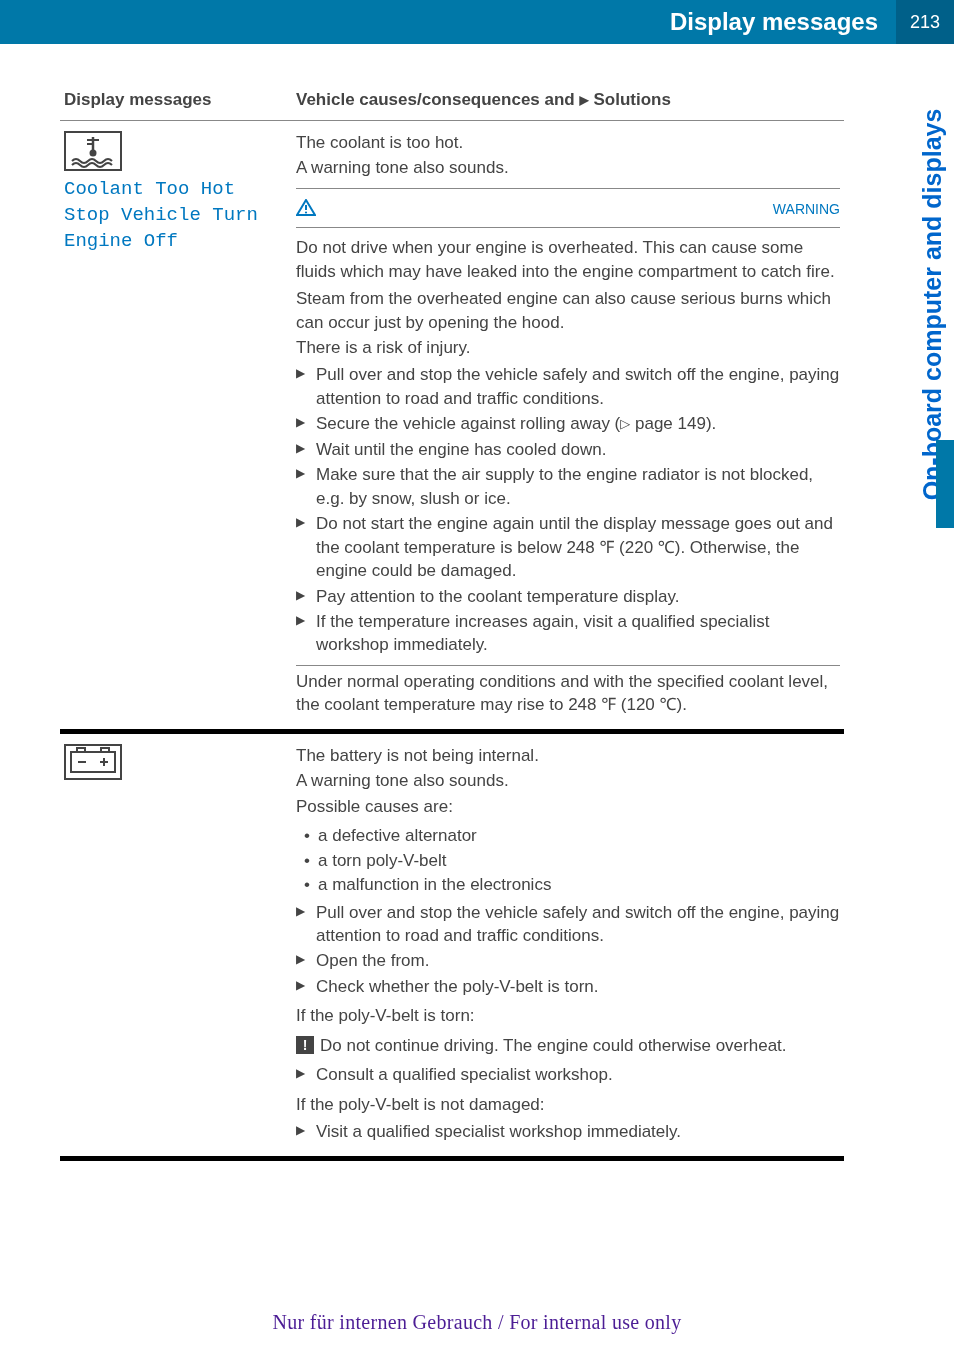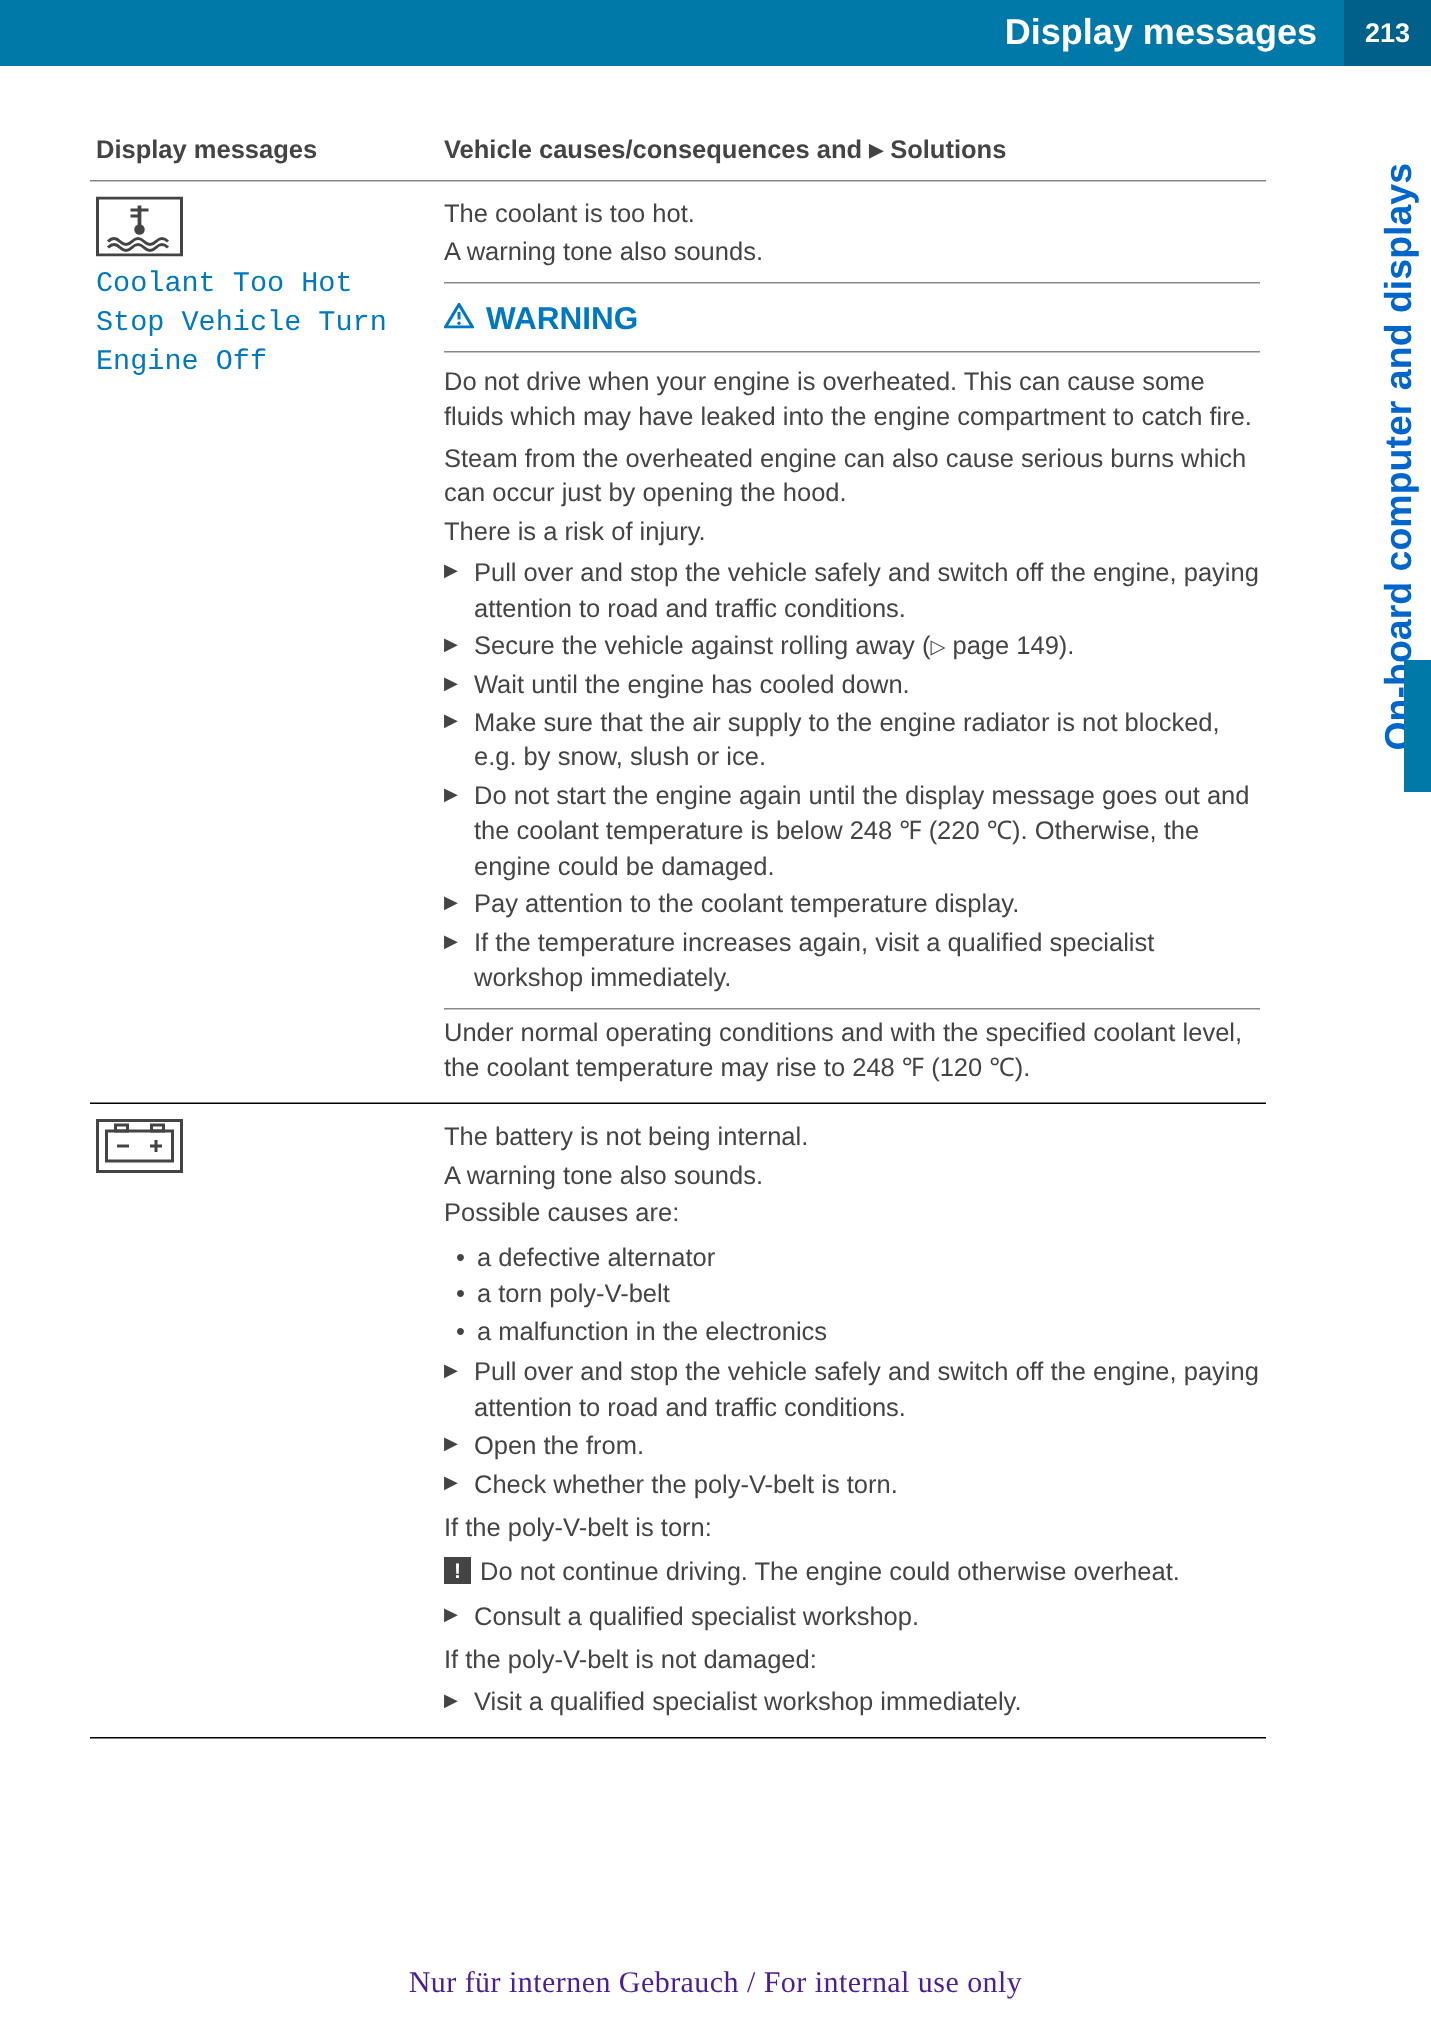--- a/index.html
+++ b/index.html
@@ -28,21 +28,21 @@
     }
     .page-number-box {
       background: #006089;
       height: 44px;
       width: 58px;
       display: flex;
       align-items: center;
       justify-content: center;
       color: #fff;
       font-size: 18px;
-      font-weight: bold;
+      font-weight: normal;
     }
     .side-tab {
       position: absolute;
       right: 0;
       top: 80px;
       width: 42px;
       height: 448px;
       display: flex;
       align-items: center;
       justify-content: center;
@@ -74,41 +74,42 @@
       font-size: 17px;
       font-weight: bold;
       color: #444;
       padding: 6px 8px 10px 4px;
       border-bottom: 1px solid #888;
       vertical-align: top;
     }
     .msg-table td {
       vertical-align: top;
       padding: 10px 4px 10px 4px;
-      border-bottom: 1px solid #000000;
+      border-bottom: 5px solid #000000;
       font-size: 17px;
       line-height: 1.38;
       color: #444;
     }
     .col-msg { width: 232px; }
     .blue-text {
       color: #0078c0;
       font-family: "Courier New", monospace;
       font-size: 19px;
       line-height: 1.35;
       display: block;
     }
     .warn-head {
       color: #0078c0;
-      font-weight: bold;
-      font-size: 21px;
+      font-weight: normal;
+      font-size: 14px;
       display: flex;
       align-items: center;
       gap: 8px;
       padding: 6px 0 4px 0;
+      justify-content: space-between;
     }
     .hr { border: none; border-top: 1px solid #888; margin: 2px 0 8px 0; }
     .hr2 { border: none; border-top: 1px solid #888; margin: 8px 0 4px 0; }
     ul.arrows, ul.bullets {
       list-style: none;
       padding-left: 0;
     }
     ul.arrows li {
       position: relative;
       padding-left: 20px;

